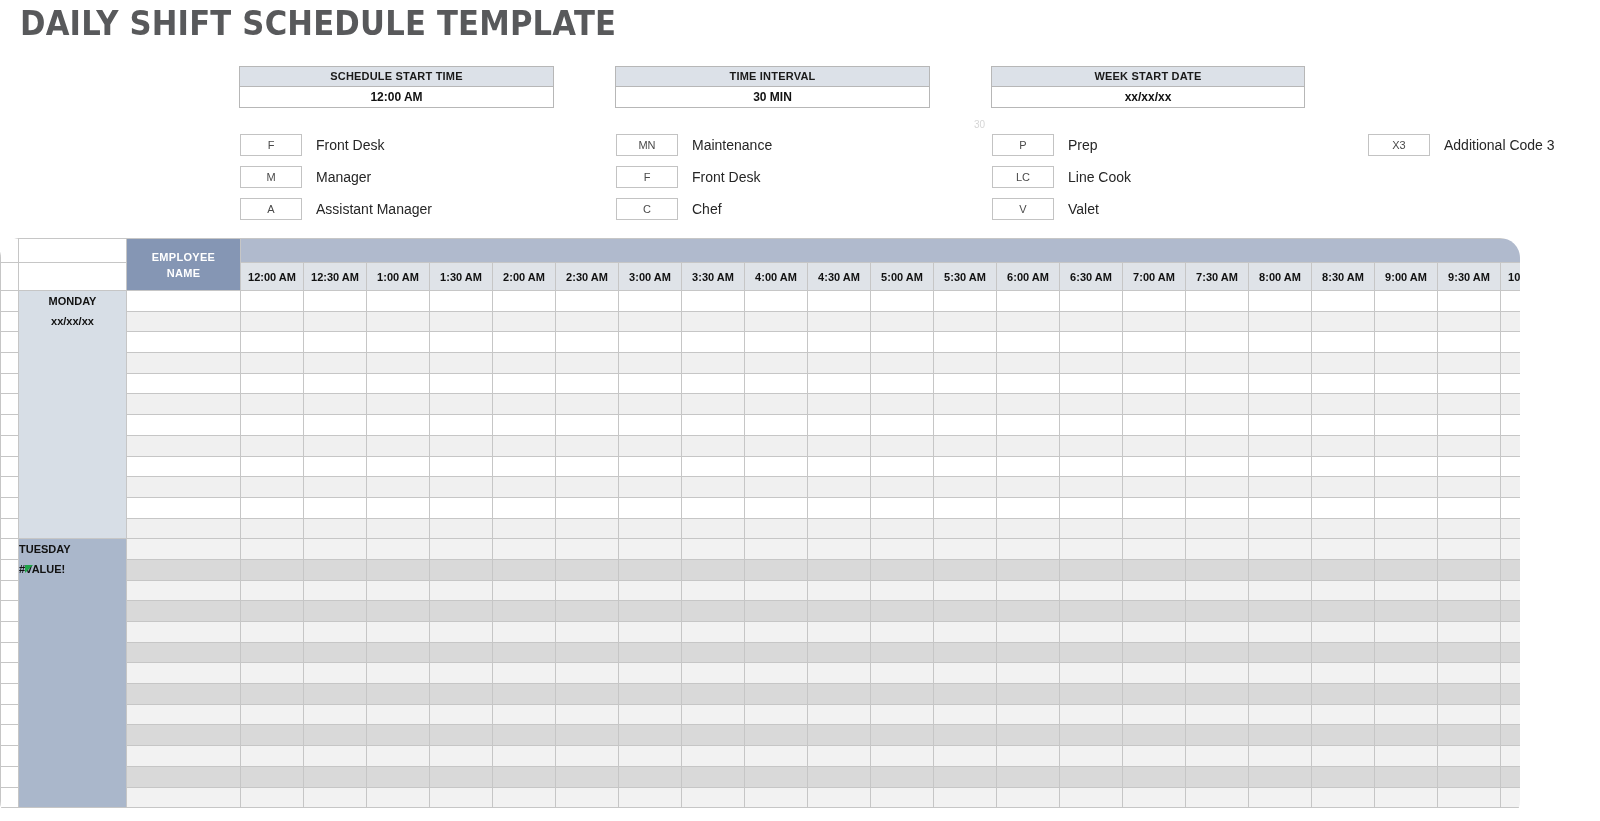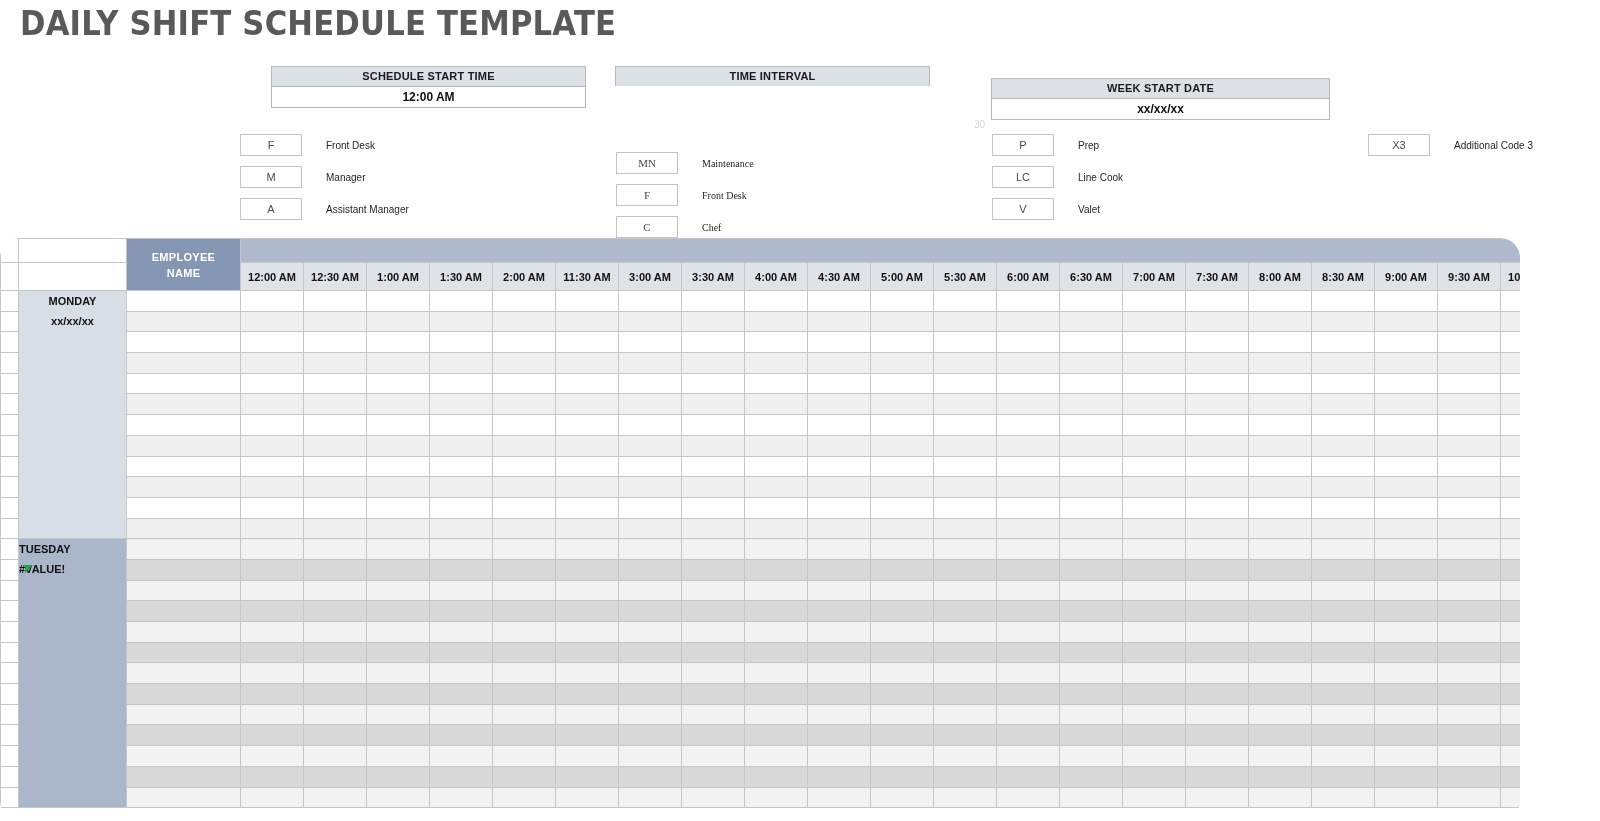--- a/index.html
+++ b/index.html
@@ -67,22 +67,22 @@
     width: 62px; height: 22px;
     border: 1px solid #c3c3c3;
     background: #ffffff;
     font-size: 11px;
     color: #4a4a4a;
     text-align: center;
     line-height: 20px;
     flex: 0 0 auto;
   }
   .legend-label {
-    margin-left: 24px;
-    font-size: 10px;
+    margin-left: 14px;
+    font-size: 14px;
     color: #262626;
     white-space: nowrap;
   }
 
   
   #stray-30 {
     position: absolute;
     left: 974px; top: 119px;
     font-size: 10px;
     color: #d6d6d6;
@@ -184,30 +184,31 @@
   tr.r-odd  td.emp-cell.tue { background: #f2f2f2; }
   tr.r-even td.emp-cell.tue { background: #d9d9d9; }
 </style>
 </head>
 <body>
 
 <div id="page">
 
   <div id="title">DAILY SHIFT SCHEDULE TEMPLATE</div>
 
-  <div class="param-box" id="param-0" style="left:239px; top:66px; width:315px;margin-left:32px;">
+  <div class="param-box" id="param-0" style="left:239px; top:66px; width:315px;">
     <div class="param-head">SCHEDULE START TIME</div>
     <div class="param-val">12:00 AM</div>
   </div>
 
   <div class="param-box" id="param-1" style="left:615px; top:66px; width:315px;">
     <div class="param-head">TIME INTERVAL</div>
+    <div class="param-val">30 MIN</div>
   </div>
 
-  <div class="param-box" id="param-2" style="left:991px; top:66px; width:339px;margin-top:12px;">
+  <div class="param-box" id="param-2" style="left:991px; top:66px; width:314px;">
     <div class="param-head">WEEK START DATE</div>
     <div class="param-val">xx/xx/xx</div>
   </div>
 
   <div id="stray-30">30</div>
 
   <div class="legend-col" style="left:240px; top:129px;">
     <div class="legend-row">
       <div class="legend-code">F</div>
       <div class="legend-label">Front Desk</div>
@@ -215,21 +216,21 @@
     <div class="legend-row">
       <div class="legend-code">M</div>
       <div class="legend-label">Manager</div>
     </div>
     <div class="legend-row">
       <div class="legend-code">A</div>
       <div class="legend-label">Assistant Manager</div>
     </div>
   </div>
 
-  <div class="legend-col" style="left:616px; top:147px;font-family:Liberation Serif, serif;">
+  <div class="legend-col" style="left:616px; top:129px;">
     <div class="legend-row">
       <div class="legend-code">MN</div>
       <div class="legend-label">Maintenance</div>
     </div>
     <div class="legend-row">
       <div class="legend-code">F</div>
       <div class="legend-label">Front Desk</div>
     </div>
     <div class="legend-row">
       <div class="legend-code">C</div>
@@ -301,21 +302,21 @@
           </tr>
         <tr>
           <th class="corner-blank"></th>
           <th class="corner-blank"></th>
 
         <th class="time-head">12:00 AM</th>
             <th class="time-head">12:30 AM</th>
             <th class="time-head">1:00 AM</th>
             <th class="time-head">1:30 AM</th>
             <th class="time-head">2:00 AM</th>
-            <th class="time-head">11:30 AM</th>
+            <th class="time-head">2:30 AM</th>
             <th class="time-head">3:00 AM</th>
             <th class="time-head">3:30 AM</th>
             <th class="time-head">4:00 AM</th>
             <th class="time-head">4:30 AM</th>
             <th class="time-head">5:00 AM</th>
             <th class="time-head">5:30 AM</th>
             <th class="time-head">6:00 AM</th>
             <th class="time-head">6:30 AM</th>
             <th class="time-head">7:00 AM</th>
             <th class="time-head">7:30 AM</th>

